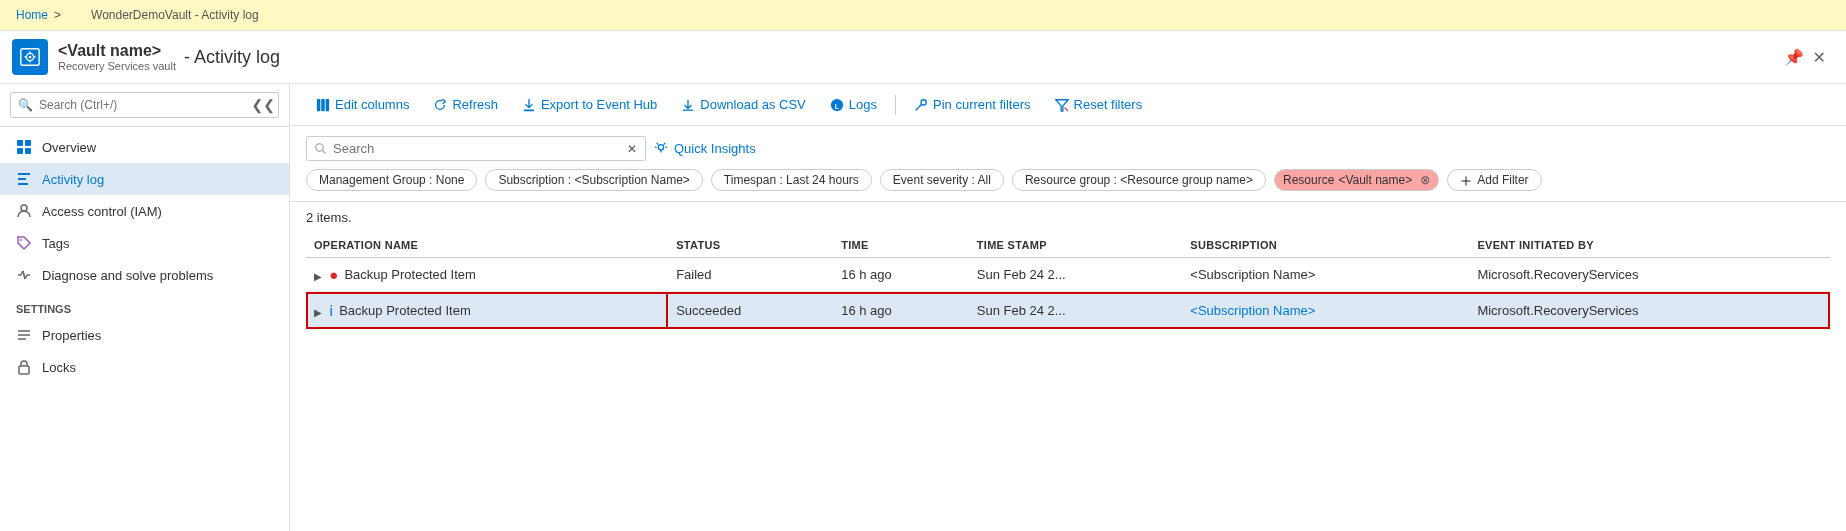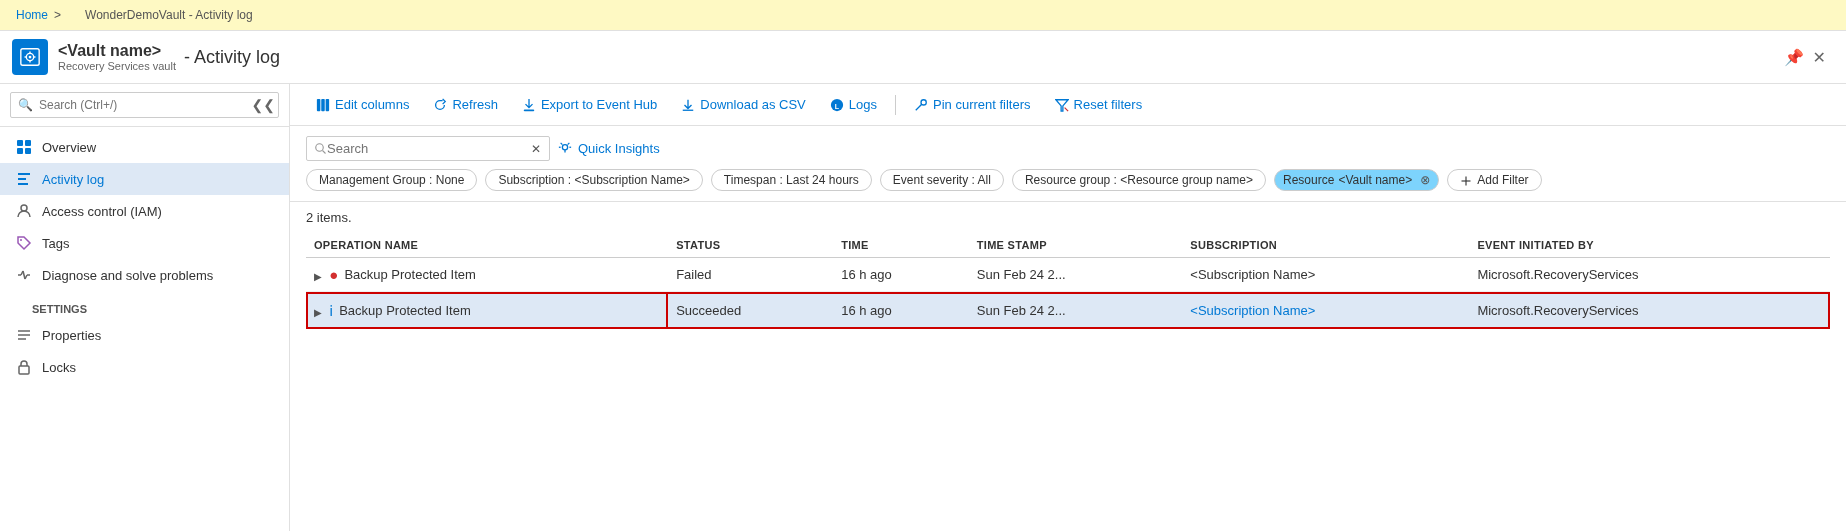--- a/index.html
+++ b/index.html
@@ -3,21 +3,21 @@
   <meta charset="utf-8">
   <style>
     * { box-sizing: border-box; margin: 0; padding: 0; }
     body { font-family: 'Segoe UI', Arial, sans-serif; font-size: 13px; background: #fff; color: #333; overflow: hidden; }
 
     
     .breadcrumb {
       display: flex; align-items: center; padding: 8px 16px; font-size: 12px; color: #0078d4;
       border-bottom: 1px solid #e0e0e0; background: #fef9c3;
     }
-    .breadcrumb span { color: #555; margin: 0 18px; }
+    .breadcrumb span { color: #555; margin: 0 24px; }
 
     
     .header {
       display: flex; align-items: center; padding: 8px 16px 8px 12px;
       border-bottom: 1px solid #e0e0e0; background: #fff;
     }
     .vault-icon {
       width: 36px; height: 36px; background: #0078d4; border-radius: 4px;
       display: flex; align-items: center; justify-content: center; margin-right: 10px; flex-shrink: 0;
     }
@@ -50,21 +50,21 @@
       color: #666; cursor: pointer; font-size: 14px;
     }
     .sidebar-nav { padding: 4px 0; flex: 1; }
     .nav-item {
       display: flex; align-items: center; padding: 8px 16px; cursor: pointer; color: #333;
       text-decoration: none; gap: 10px;
     }
     .nav-item.active { background: #dde8f5; color: #0078d4; }
     .nav-item .nav-icon { width: 16px; height: 16px; flex-shrink: 0; }
     .nav-section-title {
-      padding: 12px 16px 4px; font-size: 11px; font-weight: 600; color: #555; text-transform: uppercase; margin-left: 16px;
+      padding: 12px 16px 4px; font-size: 11px; font-weight: 600; color: #555; text-transform: uppercase;
     }
 
     
     .main { flex: 1; display: flex; flex-direction: column; overflow: hidden; }
 
     
     .toolbar {
       display: flex; align-items: center; padding: 8px 16px; border-bottom: 1px solid #e0e0e0;
       gap: 4px; flex-wrap: wrap;
     }
@@ -73,21 +73,21 @@
       background: none; border: none; cursor: pointer; color: #0078d4; font-size: 13px;
       white-space: nowrap;
     }
     .toolbar-separator { width: 1px; height: 20px; background: #ccc; margin: 0 4px; }
 
     
     .filter-area { padding: 10px 16px; border-bottom: 1px solid #e0e0e0; }
     .filter-row { display: flex; align-items: center; gap: 8px; margin-bottom: 8px; flex-wrap: wrap; }
     .search-box {
       display: flex; align-items: center; border: 1px solid #ccc; border-radius: 2px;
-      padding: 4px 8px; width: 244px; 
+      padding: 4px 8px; width: 340px; gap: 6px;
     }
     .search-box input { border: none; outline: none; font-size: 13px; flex: 1; color: #999; }
     .search-clear { color: #555; cursor: pointer; font-size: 12px; }
     .quick-insights-btn {
       display: flex; align-items: center; gap: 6px; background: none; border: none;
       cursor: pointer; color: #0078d4; font-size: 13px;
     }
     .filter-tags { display: flex; align-items: center; gap: 8px; flex-wrap: wrap; }
     .filter-tag {
       display: flex; align-items: flex-end; border: 1px solid #ccc; border-radius: 12px;
@@ -312,21 +312,21 @@
         </div>
         <div class="filter-tag">
           <span>Timespan : Last 24 hours</span>
         </div>
         <div class="filter-tag">
           <span>Event severity : All</span>
         </div>
         <div class="filter-tag">
           <span>Resource group : &lt;Resource group name&gt;</span>
         </div>
-        <div style="display:flex;align-items:center;border:1px solid #ccc;border-radius:12px;padding:3px 8px;font-size:12px;color:#333;background:#7dd3fc;cursor:pointer;">
+        <div style="display:flex;align-items:center;border:1px solid #ccc;border-radius:12px;padding:3px 8px;font-size:12px;color:#333;background:#fca5a5;cursor:pointer;">
           <span>Resource</span>
           <span style="margin:0 4px;">&lt;Vault name&gt;</span>
           <span style="margin-left:4px;color:#555;cursor:pointer;">⊗</span>
         </div>
         <button class="add-filter-btn">
           <svg width="12" height="12" viewBox="0 0 16 16" fill="none" stroke="#333" stroke-width="1.5">
             <line x1="8" y1="2" x2="8" y2="14"></line>
               <line x1="2" y1="8" x2="14" y2="8"></line>
           </svg>
           <span>Add Filter</span>

